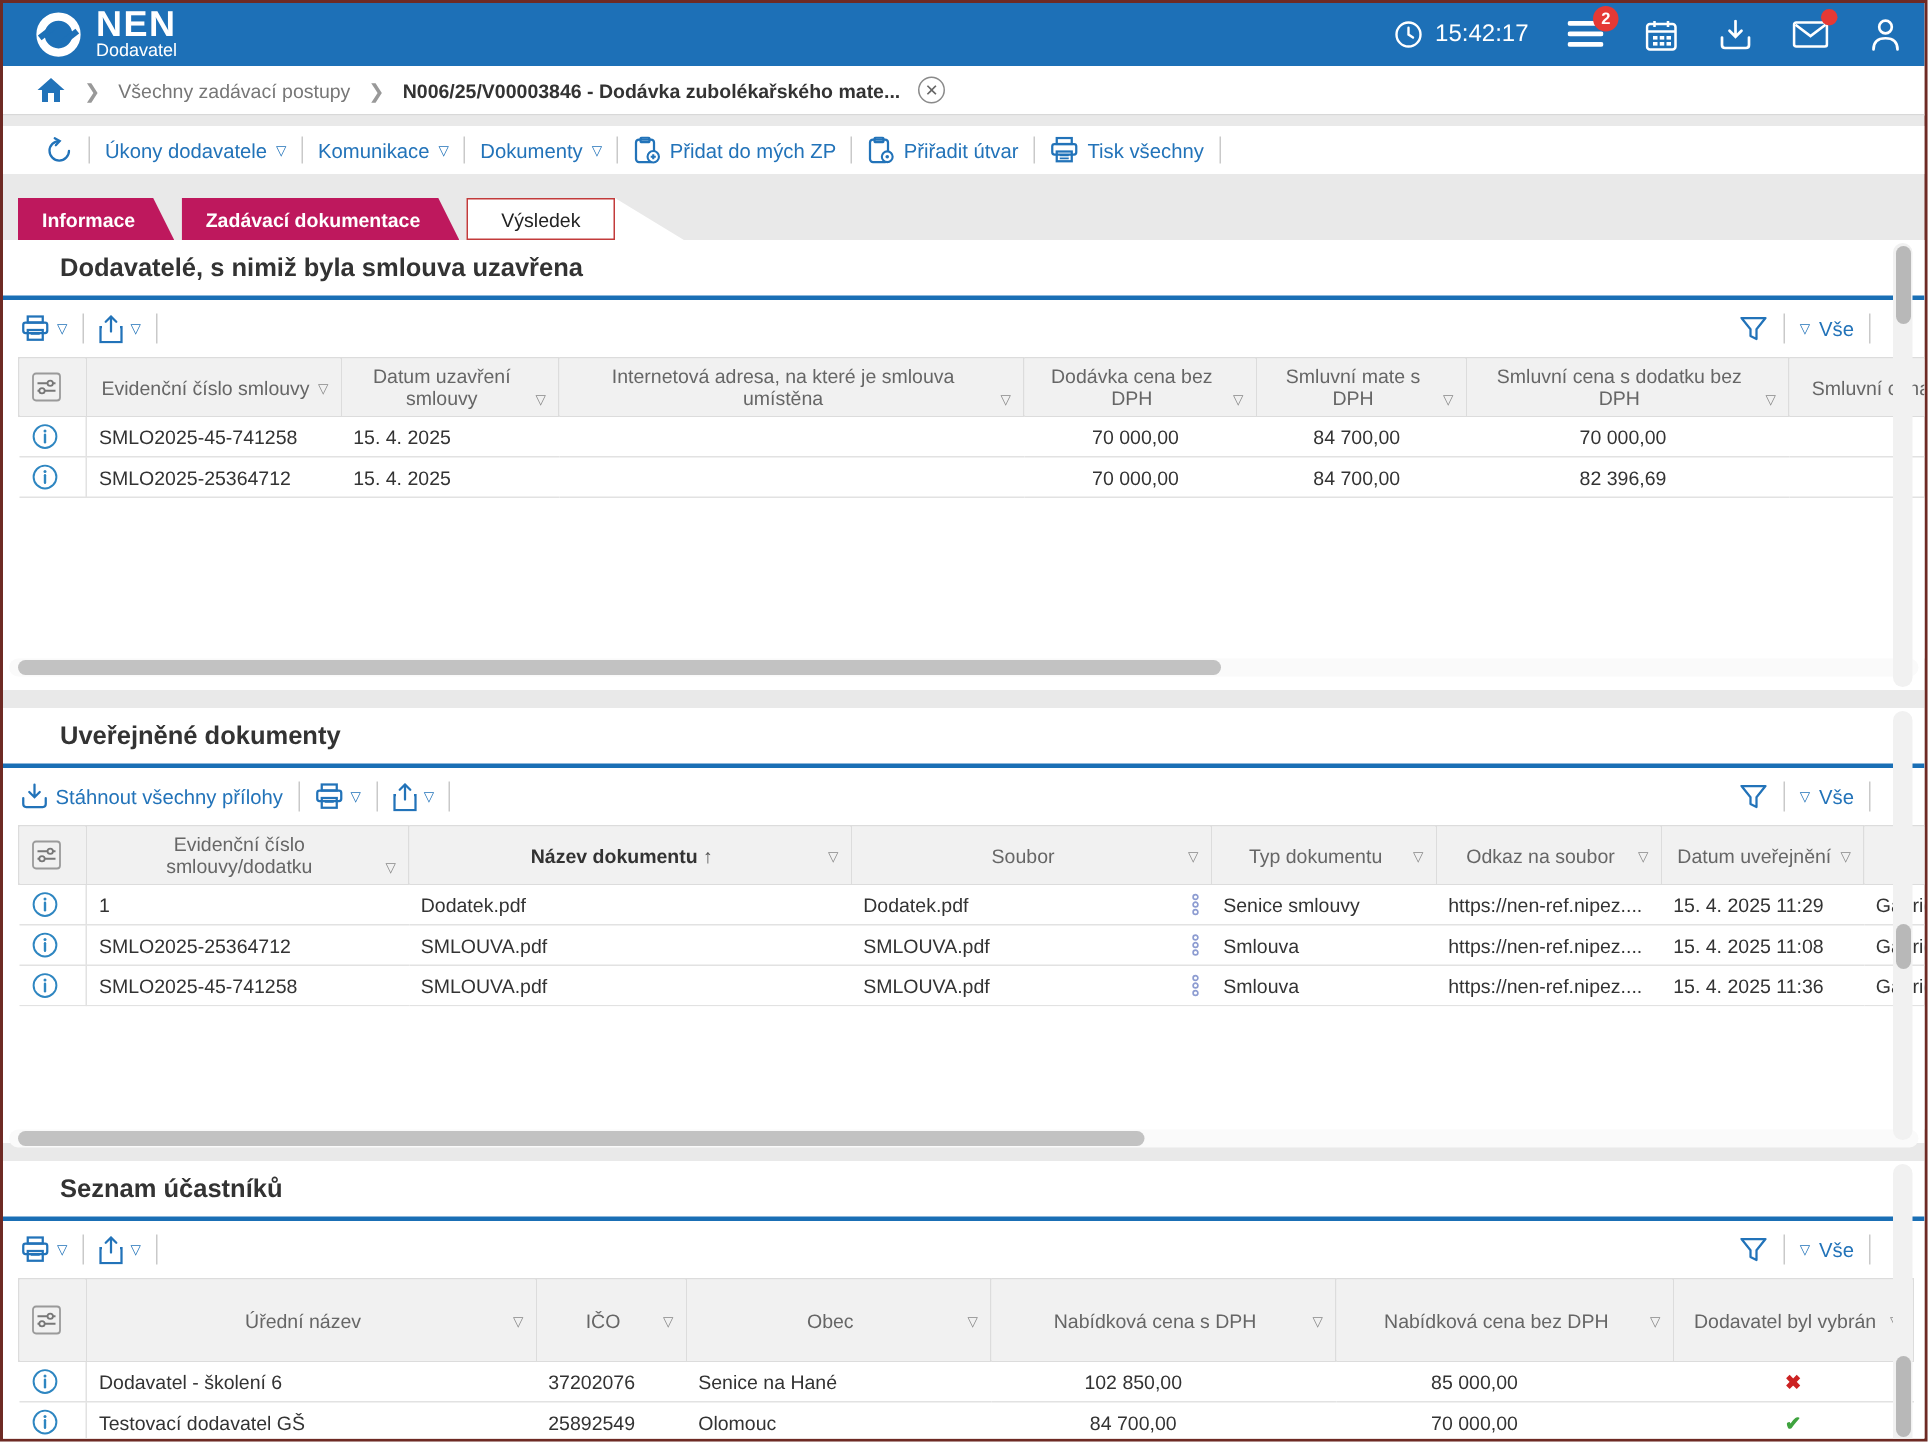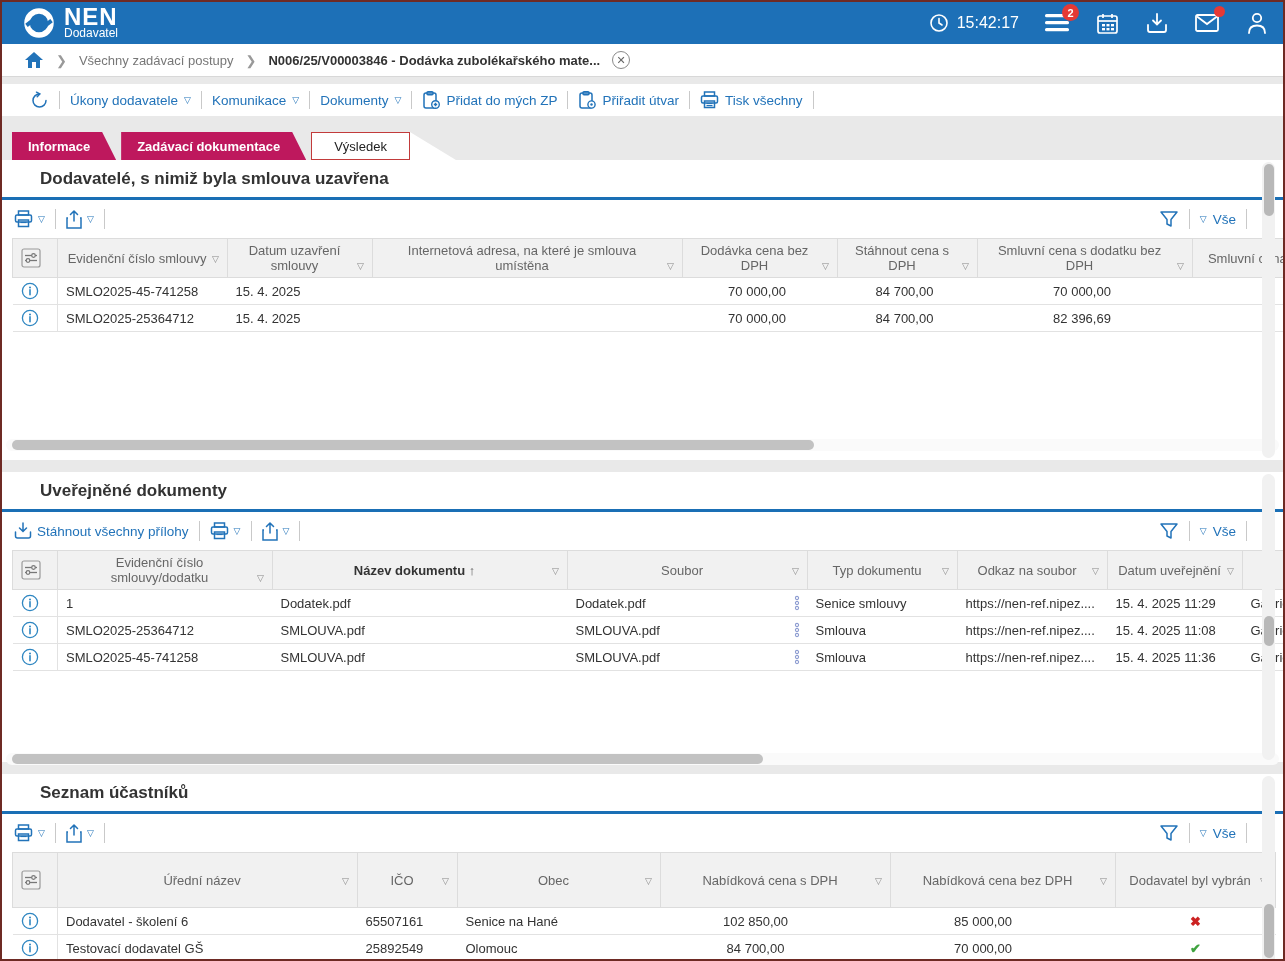--- a/index.html
+++ b/index.html
@@ -320,21 +320,21 @@
                 </span>
               </th>
               <th class="th">
                 <span class="th-in">
                   <span class="th-label">Dodávka cena bez DPH</span>
                   <span class="tri">▽</span>
                 </span>
               </th>
               <th class="th">
                 <span class="th-in">
-                  <span class="th-label">Stáhnout cena s DPH</span>
+                  <span class="th-label">Smluvní mate s DPH</span>
                   <span class="tri">▽</span>
                 </span>
               </th>
               <th class="th">
                 <span class="th-in">
                   <span class="th-label">Smluvní cena s dodatku bez DPH</span>
                   <span class="tri">▽</span>
                 </span>
               </th>
               <th class="th">
@@ -706,21 +706,21 @@
           <tbody>
             <tr>
               <td class="td first">
                 <svg width="18" height="18" viewBox="0 0 18 18">
                   <circle cx="9" cy="9" r="7.6" fill="none" stroke="#2e86c1" stroke-width="1.3"></circle>
                   <circle cx="9" cy="5.4" r="1" fill="#2e86c1"></circle>
                   <path d="M9 7.8 V12.8" stroke="#2e86c1" stroke-width="1.6" stroke-linecap="round"></path>
                 </svg>
               </td>
               <td class="td a-l">Dodavatel - školení 6</td>
-              <td class="td a-l">65507161</td>
+              <td class="td a-l">37202076</td>
               <td class="td a-l">Senice na Hané</td>
               <td class="td a-r pad-lg">102 850,00</td>
               <td class="td a-r pad-lg">85 000,00</td>
               <td class="td a-c"><span class="no">✖</span></td>
             </tr>
             <tr>
               <td class="td first">
                 <svg width="18" height="18" viewBox="0 0 18 18">
                   <circle cx="9" cy="9" r="7.6" fill="none" stroke="#2e86c1" stroke-width="1.3"></circle>
                   <circle cx="9" cy="5.4" r="1" fill="#2e86c1"></circle>

